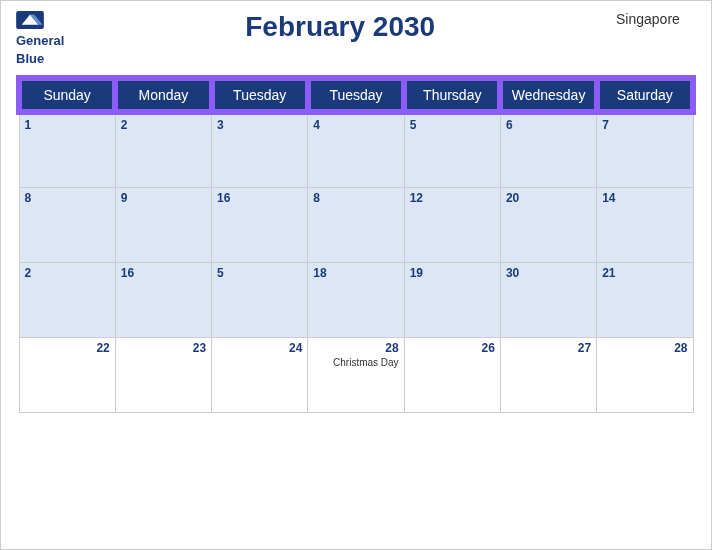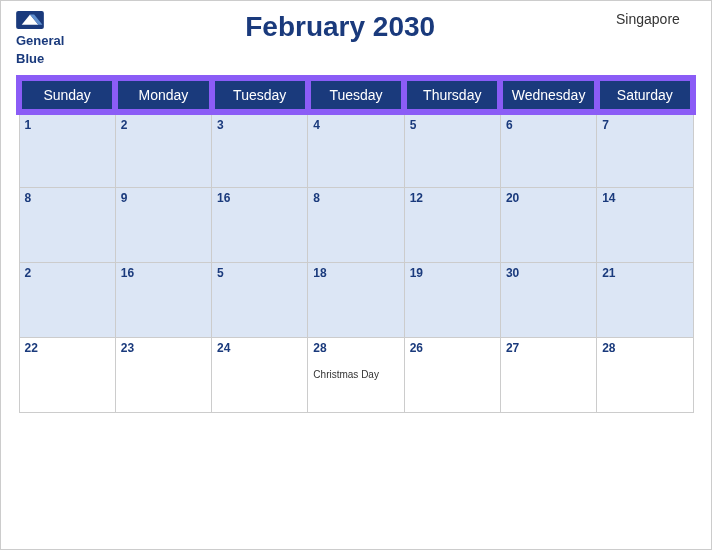--- a/index.html
+++ b/index.html
@@ -77,28 +77,29 @@
     }
     .date-num {
       font-size: 12px;
       color: #1a3a7c;
       font-weight: bold;
       display: block;
     }
     .event-label {
       font-size: 10px;
       color: #333;
-      margin-top: 14px;
+      margin-top: 2px;
       display: block;
     }
     .day-blue {
       background: #dce6f5;
     }
     .day-white {
       background: #ffffff;
+      text-align: right;
     }
     .empty-cell {
       background: #fff;
       border: 1px solid #ccc;
     }
   </style>
 </head>
 <body>
 
 <div class="calendar-wrapper">

